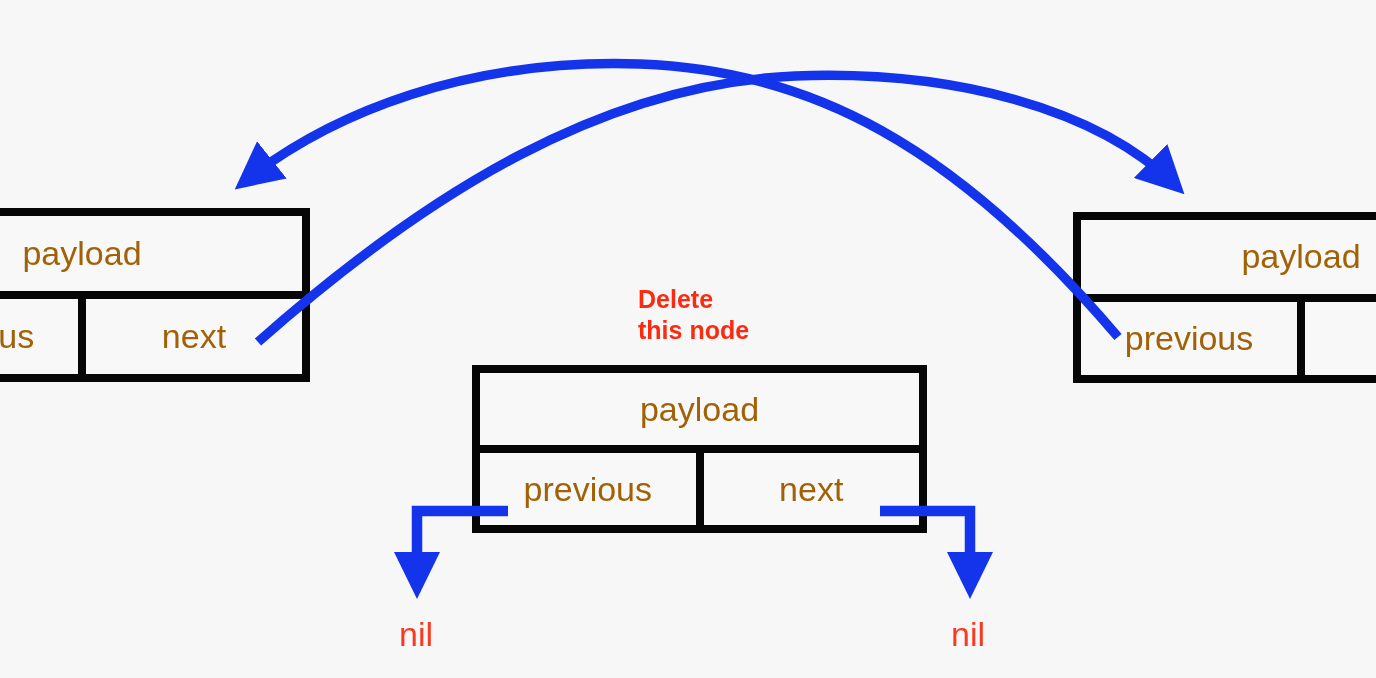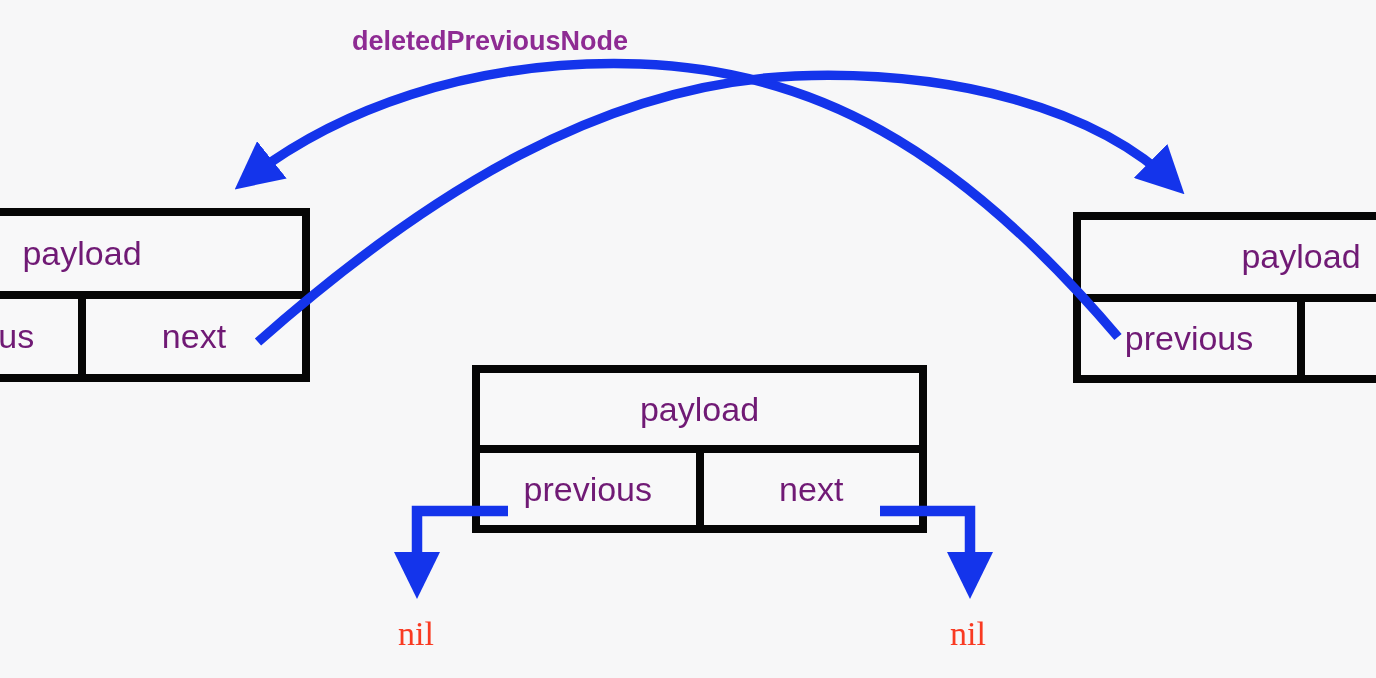--- a/index.html
+++ b/index.html
@@ -22,21 +22,21 @@
     border-bottom:8px solid #060606;
     display:flex;align-items:center;justify-content:center;
   }
   .bottom-row{flex:1;display:flex;}
   .cell{
     display:flex;align-items:center;justify-content:center;
     box-sizing:border-box;flex:1;
   }
   .cell.prev{border-right:8px solid #060606;}
   .node-label{
-    color:#701a75;
+    color:#a16207;
     font-size:34px;
     white-space:nowrap;
   }
   .ptr-label{
     position:absolute;
     color:#8e2b93;
     font-size:27px;
     font-weight:bold;
     white-space:nowrap;
   }
@@ -47,35 +47,37 @@
     font-size:25px;
     font-weight:bold;
     line-height:31px;
     white-space:nowrap;
   }
   .nil-label{
     position:absolute;
     color:#f93a22;
     font-size:34px;
     transform:translateX(-50%);
-    font-family:Liberation Serif, serif;
   }
   #arrow-layer{
     position:absolute;left:0;top:0;
     width:1376px;height:678px;
     pointer-events:none;
   }
 </style>
 </head>
 <body>
 
 <div id="canvas">
 
-  <div class="ptr-label" style="left:352px;top:26px;">deletedPreviousNode</div>
 
+  <div id="delete-note">
+    <div>Delete</div>
+    <div>this node</div>
+  </div>
 
   <div class="node" style="left:-146px;top:208px;width:456px;height:174px;">
     <div class="payload-row">
       <span class="node-label">payload</span>
     </div>
     <div class="bottom-row">
       <div class="cell prev">
         <span class="node-label">previous</span>
       </div>
       <div class="cell">

